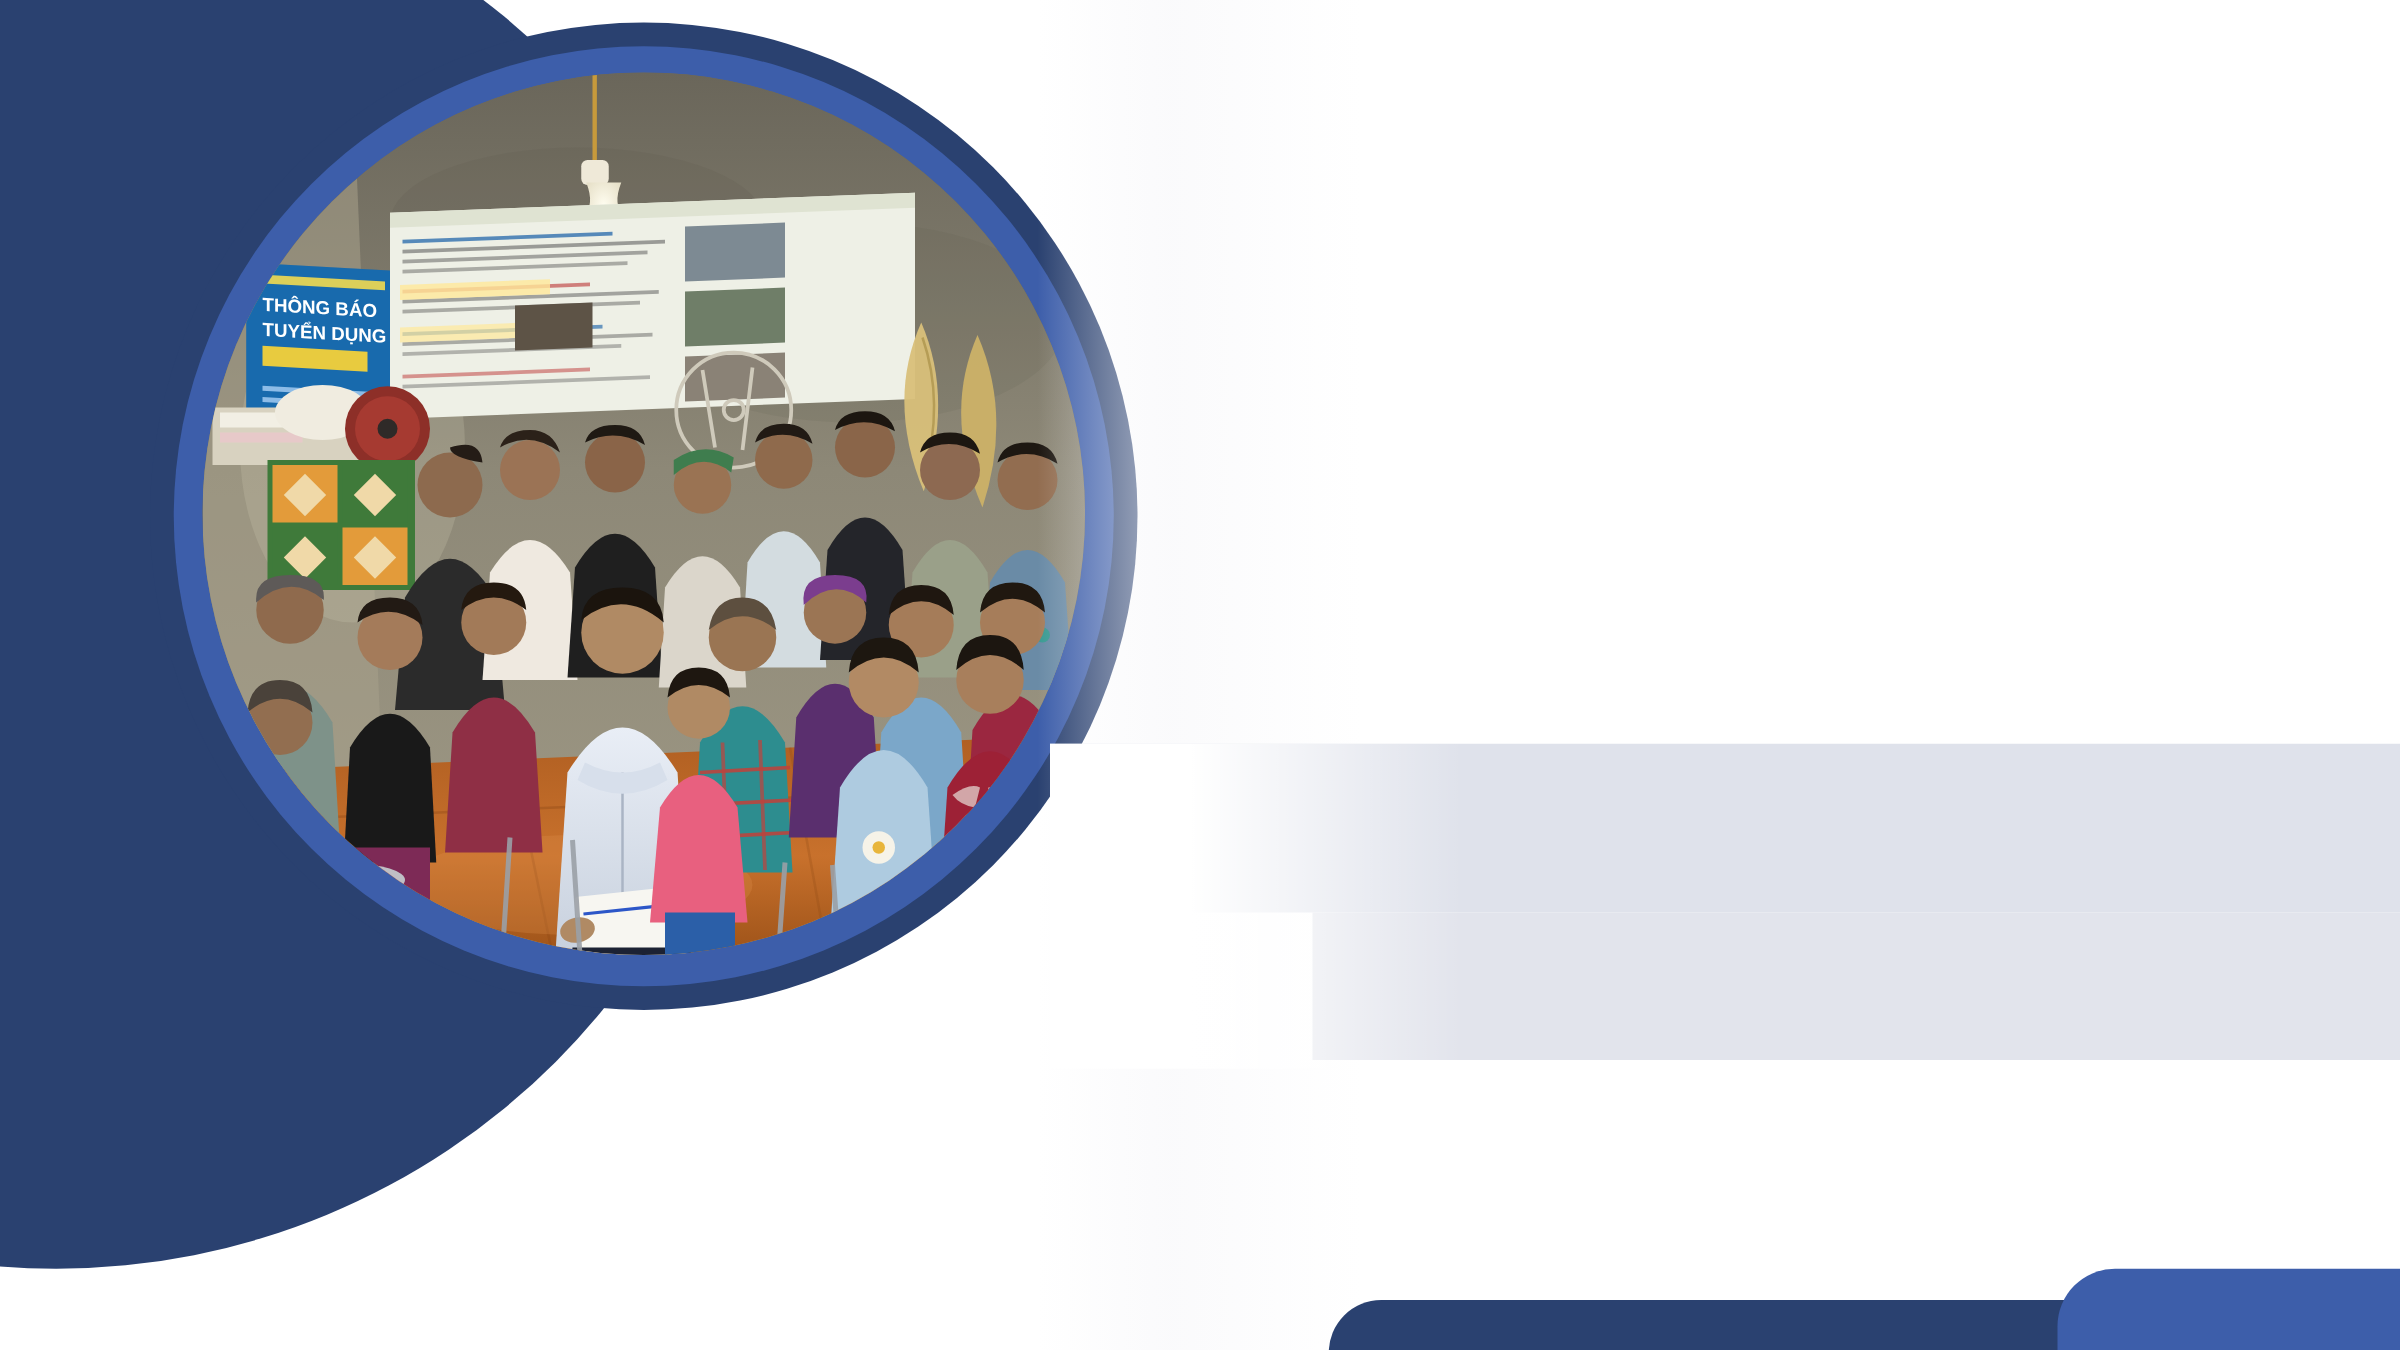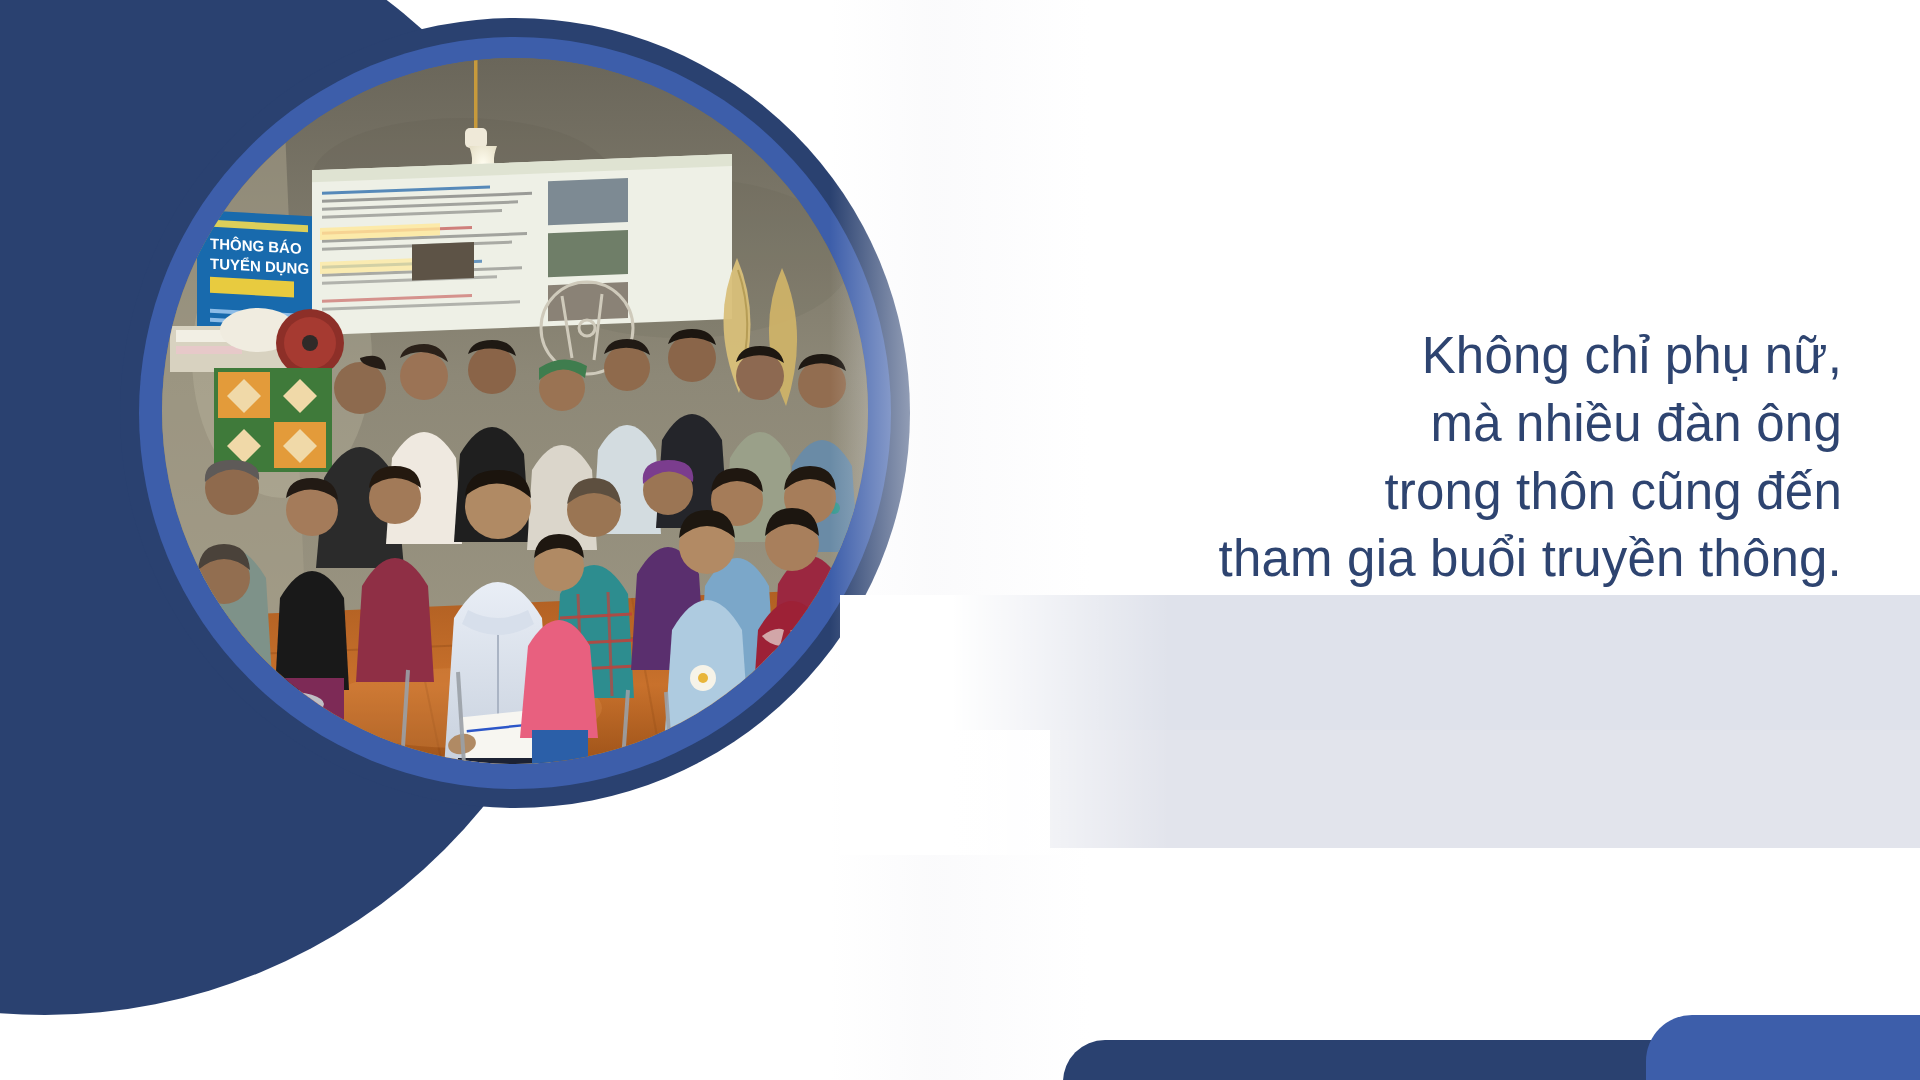--- a/index.html
+++ b/index.html
@@ -363,18 +363,14 @@
 
   <div class="fade-right"></div>
 
   <div class="gray-band"></div>
   <div class="gray-band-2"></div>
   <div class="band-mask"></div>
 
   <div class="corner-navy"></div>
   <div class="corner-blue"></div>
 
-  <div class="quote">Không chỉ phụ nữ,
-mà nhiều đàn ông
-trong thôn cũng đến
-tham gia buổi truyền thông.</div>
 
 </div>
 
 </body></html>

